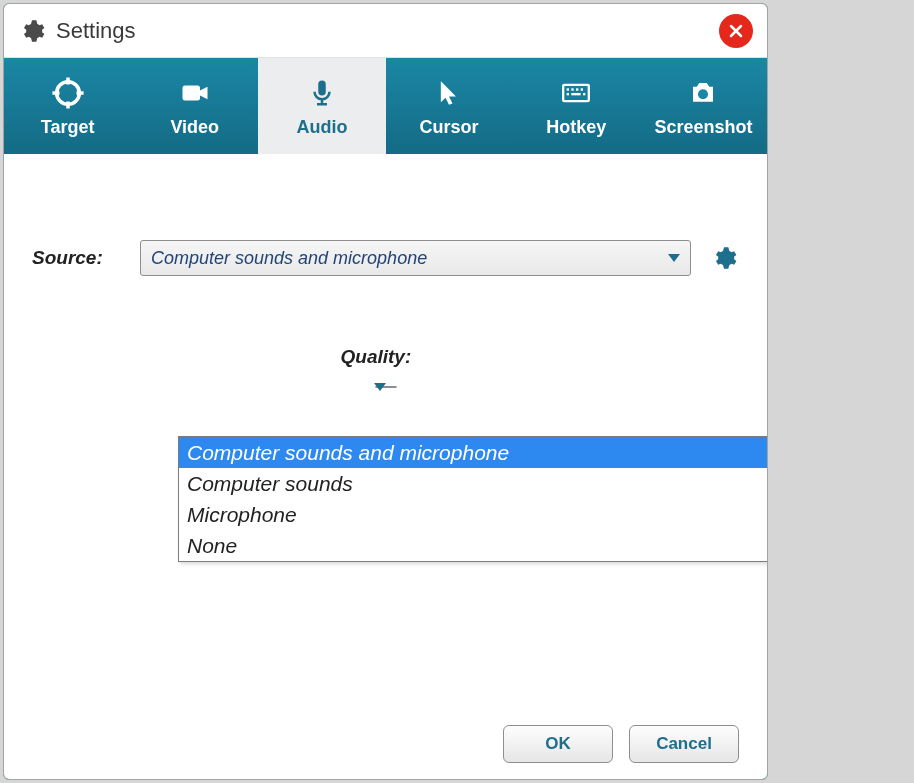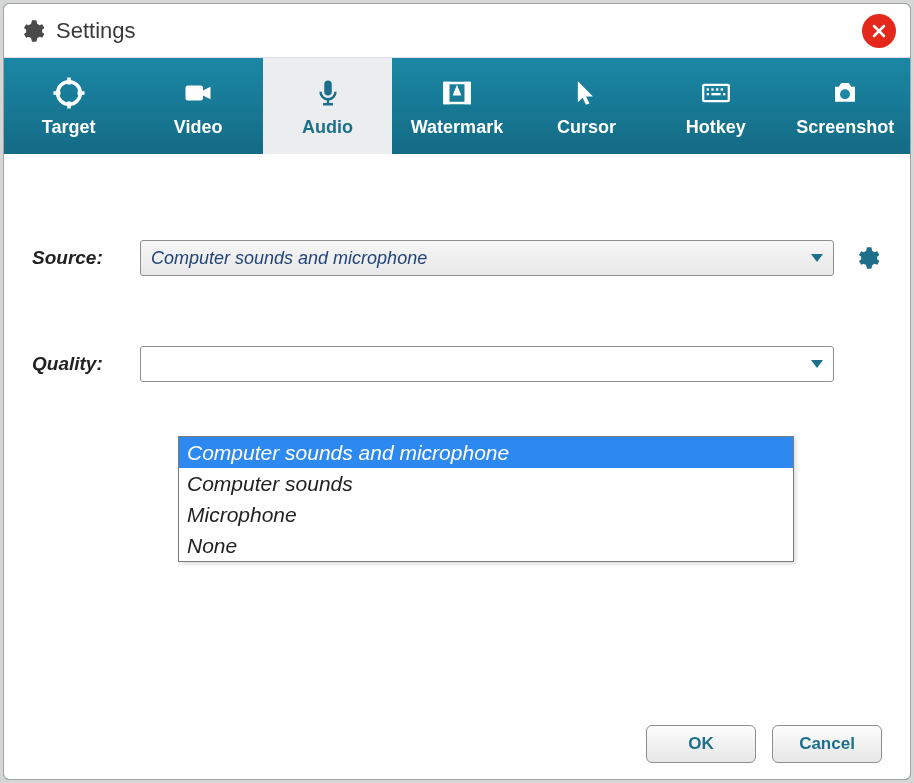--- a/index.html
+++ b/index.html
@@ -1,18 +1,18 @@
 <!DOCTYPE html>
 <html><head>
 <meta charset="utf-8">
 <style>
   * { box-sizing: border-box; margin: 0; padding: 0; font-family: "Segoe UI", Tahoma, Arial, sans-serif; }
   body { background: #d6d6d6; width: 914px; height: 783px; overflow: hidden; }
   .window {
-    width: 908px; height: 777px; margin: 3px; background: #15803d;
+    width: 765px; height: 777px; margin: 3px; background: #15803d;
     border: 1px solid #9fa4a7; border-radius: 6px; overflow: hidden;
     position: relative; display: flex; flex-direction: column;
   }
   .titlebar {
     height: 54px; display: flex; align-items: center; padding: 0 14px;
     background: #fff; border-bottom: 1px solid #e0e0e0;
   }
   .titlebar .gear { width: 28px; height: 28px; display:flex;align-items:center;justify-content:center; }
   .titlebar .title { font-size: 22px; color: #3a3a3a; margin-left: 10px; }
   .titlebar .close {
@@ -29,21 +29,21 @@
     color:#fff; font-size:18px; font-weight:600; cursor:pointer; gap:6px;
   }
   .tab.active { background:#ecedee; color:#1d6f8b; }
   .tab .ticon { width:40px; height:36px; display:flex;align-items:center;justify-content:center; }
   .content {
     flex:1; padding: 28px 28px 0 28px; position:relative; background:#fff;font-style:italic;
   }
   .field-row {
     display:flex; align-items:center; gap:18px; margin-top:58px;
   }
-  .field-row.second { margin-top:70px; }
+  .field-row.second { margin-top:70px;flex-direction:column; }
   .label { width:90px; font-size:19px; color:#222; font-weight:600; }
   .dropdown {
     flex:1; height:36px; border:1px solid #8b8f92; border-radius:3px;
     background: linear-gradient(#f6f6f6,#e8e8e8); display:flex; align-items:center;
     padding:0 10px; cursor:pointer; position:relative; font-size:18px; color:#247;
   }
   .dropdown.quality { background:#fff; }
   .dropdown .arrow {
     position:absolute; right:10px; top:50%; transform:translateY(-50%);
     width:0;height:0;border-left:6px solid transparent;border-right:6px solid transparent;
@@ -116,31 +116,20 @@
     <div class="tab active">
       <div class="ticon">
         <svg viewBox="0 0 24 24" width="30" height="34" fill="#1d6f8b">
             <rect x="9" y="2" width="6" height="12" rx="3"></rect>
             <path d="M6 11a6 6 0 0012 0" fill="none" stroke="#1d6f8b" stroke-width="2"></path>
             <line x1="12" y1="17" x2="12" y2="21" stroke="#1d6f8b" stroke-width="2"></line>
             <line x1="8" y1="21" x2="16" y2="21" stroke="#1d6f8b" stroke-width="2"></line>
           </svg>
       </div>
       <span>Audio</span>
-    </div>
-    <div class="tab">
-      <div class="ticon">
-        <svg viewBox="0 0 24 24" width="36" height="30" fill="none" stroke="#fff" stroke-width="2">
-            <rect x="2" y="4" width="20" height="16"></rect>
-            <rect x="2" y="4" width="3" height="16" fill="#fff"></rect>
-            <rect x="19" y="4" width="3" height="16" fill="#fff"></rect>
-            <path d="M12 8l-2 5h4z" fill="#fff"></path>
-          </svg>
-      </div>
-      <span>Watermark</span>
     </div>
     <div class="tab">
       <div class="ticon">
         <svg viewBox="0 0 24 24" width="28" height="34" fill="#fff">
             <path d="M5 2l0 18 4-4 3 6 3-1-3-6 6 0z"></path>
           </svg>
       </div>
       <span>Cursor</span>
     </div>
     <div class="tab">

